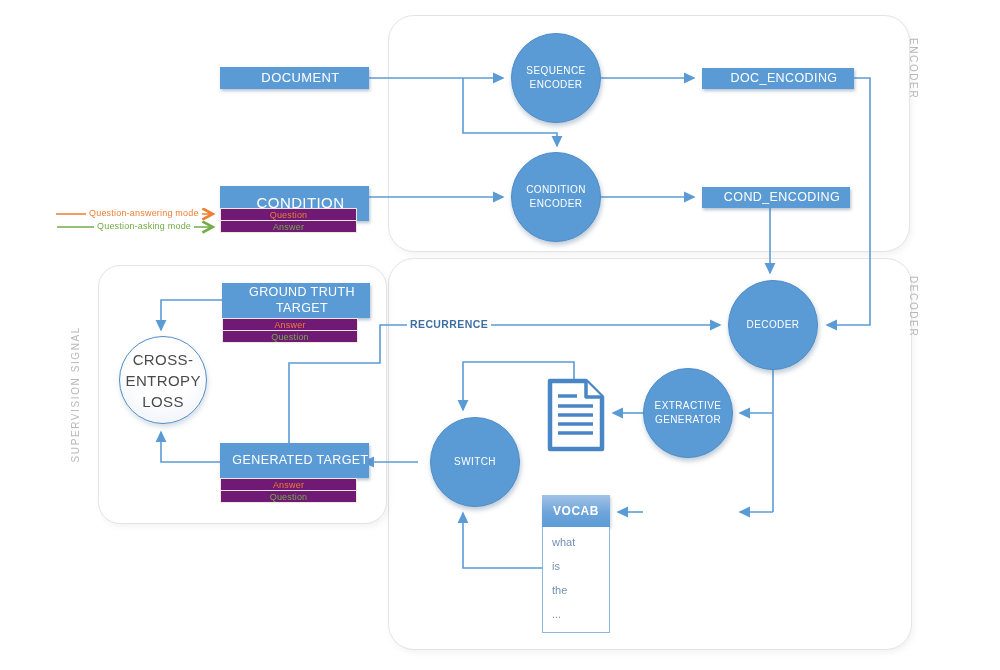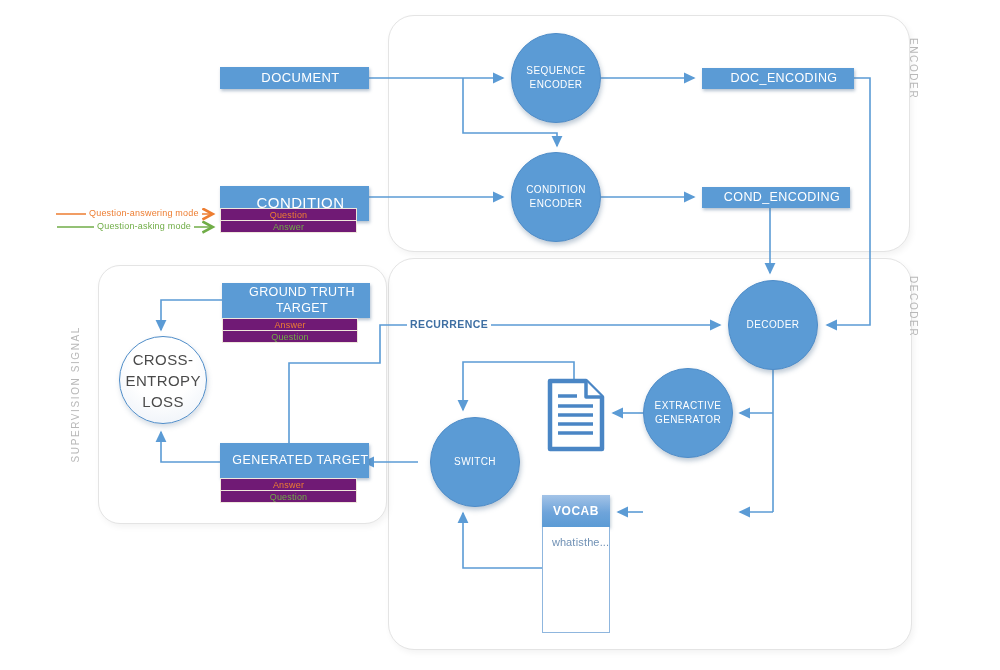--- a/index.html
+++ b/index.html
@@ -52,21 +52,21 @@
     padding:0 3px;letter-spacing:0.4px;
   }
   
   .vocab-header{
     position:absolute;background:linear-gradient(180deg,#a3c3e7 0%,#6ea4da 55%,#5b9bd5 100%);
     color:#fff;font-weight:bold;font-size:12px;display:flex;align-items:center;justify-content:center;
     letter-spacing:0.5px;box-shadow:1px 2px 3px rgba(90,120,150,0.35);
   }
   .vocab-list{
     position:absolute;background:#fff;border:1px solid #8fb6de;border-top:none;box-sizing:border-box;
-    display:flex;justify-content:space-between;padding:9px 0 12px 9px;
+    display:flex;flex-direction:column;justify-content:space-between;padding:9px 0 12px 9px;
     color:#7091b5;font-size:11px;
   }
 </style>
 </head>
 <body>
 
 <div id="canvas">
 
   <div class="container-box" style="left:388px;top:15px;width:520px;height:235px;"></div>
   <div class="vlabel" style="left:908px;top:38px;">ENCODER</div>

